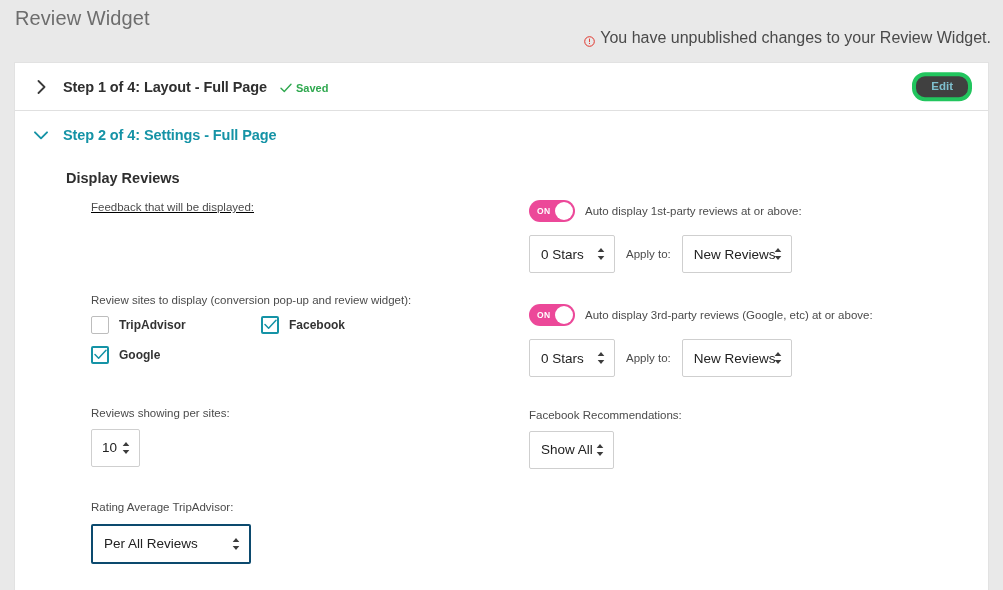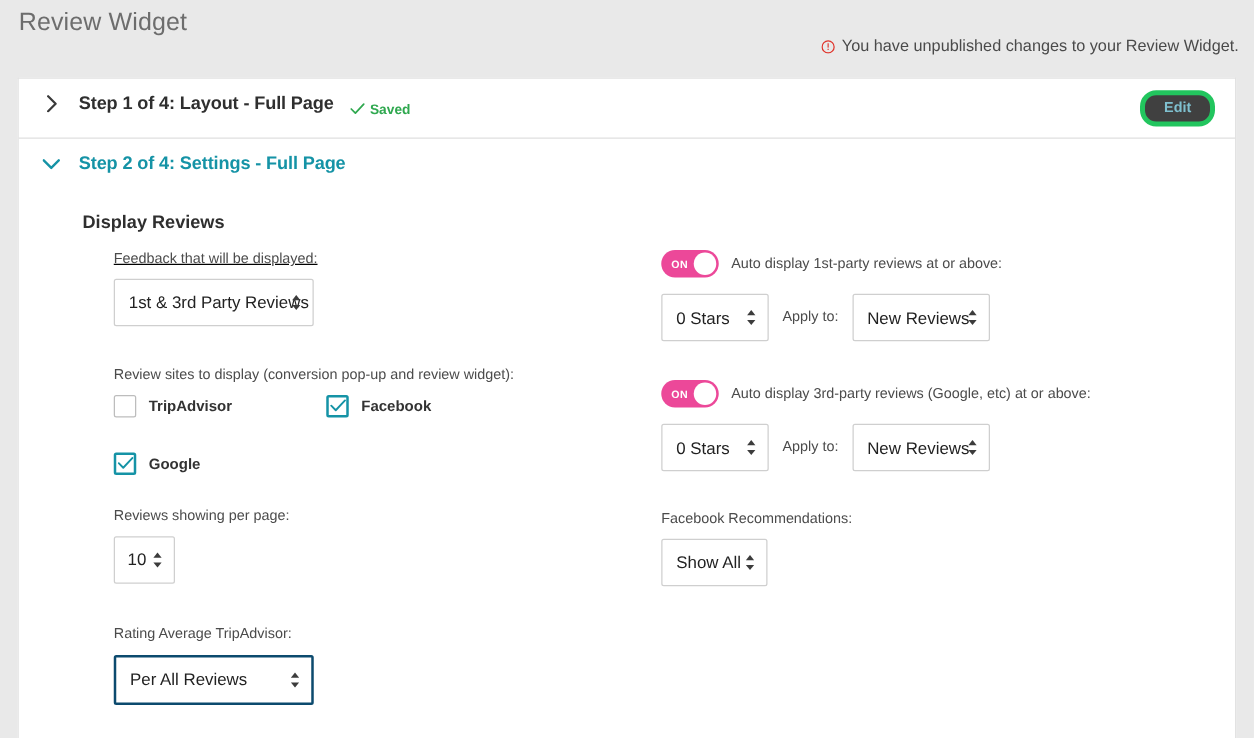--- a/index.html
+++ b/index.html
@@ -22,21 +22,21 @@
     position: absolute;
     left: 15px; top: 7px;
     font-size: 20px;
     color: #6d6d6d;
     font-weight: 400;
     letter-spacing: .1px;
   }
   .unpublished {
     position: absolute;
     right: 12px; top: 29px;
-    font-size: 13px;
+    font-size: 16px;
     color: #4a4a4a;
     display: flex;
     align-items: center;
     gap: 5px;
     white-space: nowrap;
   }
   .warn-icon {
     width: 11px; height: 11px;
     display: inline-block;
     flex: 0 0 auto;
@@ -50,22 +50,23 @@
     min-height: 528px;
     background: #ffffff;
     border: 1px solid #e2e2e2;
     border-bottom: none;
   }
 
   
   .step-row {
     position: relative;
     display: flex;
+    align-items: center;
     height: 48px;
-    padding: 12px 18px;
+    padding: 0 18px;
   }
   .step-row.step1 { border-bottom: 1px solid #e0e0e0; }
 
   .chevron {
     width: 16px; height: 16px;
     flex: 0 0 auto;
     margin-right: 14px;
     display: flex;
     align-items: center;
     justify-content: center;
@@ -165,21 +166,21 @@
     width: 340px;
   }
   .cb-item {
     display: flex;
     align-items: center;
     gap: 10px;
     cursor: pointer;
   }
   .cb-item.tripadvisor { position: absolute; left: 0;   top: 0;  }
   .cb-item.facebook    { position: absolute; left: 170px; top: 0; }
-  .cb-item.google      { position: absolute; left: 0;   top: 46px; }
+  .cb-item.google      { position: absolute; left: 0;   top: 30px; }
   .cb-box {
     width: 18px; height: 18px;
     border: 1px solid #bdbdbd;
     border-radius: 2px;
     background: #fff;
     flex: 0 0 auto;
     display: flex;
     align-items: center;
     justify-content: center;
   }
@@ -298,29 +299,20 @@
   </div>
 
   <div class="settings-body" style="height:462px;">
 
     <div class="section-title">Display Reviews</div>
 
     <div class="col-left">
 
       <div class="lf-1">
         <div class="field-label">Feedback that will be displayed:</div>
-        <div class="sel w160">
-          <span>1st &amp; 3rd Party Reviews</span>
-          <span class="spin">
-            <svg width="8" height="13" viewBox="0 0 8 13">
-              <path d="M4 0.5 L7.3 4.6 L0.7 4.6 Z" fill="#3c3c3c"></path>
-              <path d="M4 12.5 L0.7 8.4 L7.3 8.4 Z" fill="#3c3c3c"></path>
-            </svg>
-          </span>
-        </div>
       </div>
 
       <div class="lf-2">
         <div class="field-label">Review sites to display (conversion pop-up and review widget):</div>
         <div class="cb-grid" style="height:50px;">
 
           <label class="cb-item tripadvisor">
             <span class="cb-box"></span>
             <span class="cb-text">TripAdvisor</span>
           </label>
@@ -340,21 +332,21 @@
                 <path d="M1 5.5 L4.6 9.2 L12 1.3" fill="none" stroke="#1593a6" stroke-width="1.5" stroke-linecap="round" stroke-linejoin="round"></path>
               </svg>
             </span>
             <span class="cb-text">Google</span>
           </label>
 
         </div>
       </div>
 
       <div class="lf-3">
-        <div class="field-label">Reviews showing per page:</div>
+        <div class="field-label">Reviews showing per sites:</div>
         <div class="sel w50">
           <span>10</span>
           <span class="spin">
             <svg width="8" height="13" viewBox="0 0 8 13">
               <path d="M4 0.5 L7.3 4.6 L0.7 4.6 Z" fill="#3c3c3c"></path>
               <path d="M4 12.5 L0.7 8.4 L7.3 8.4 Z" fill="#3c3c3c"></path>
             </svg>
           </span>
         </div>
       </div>

